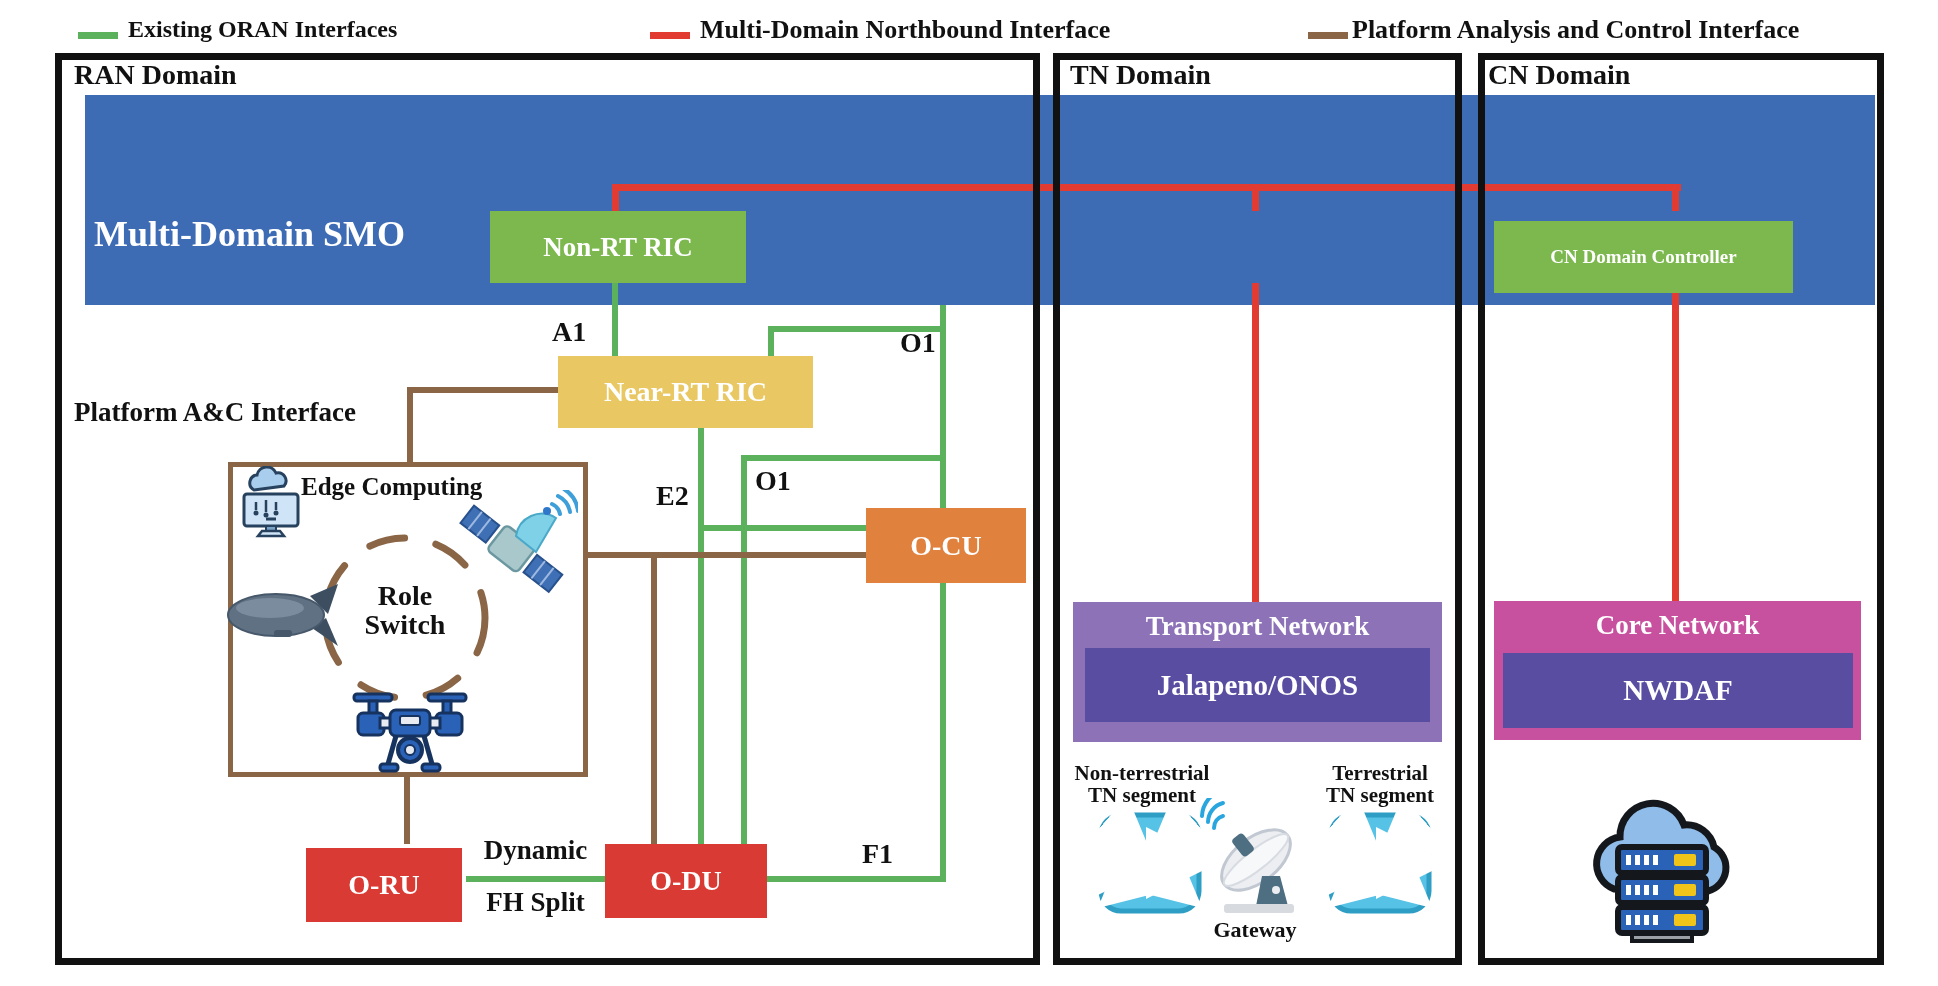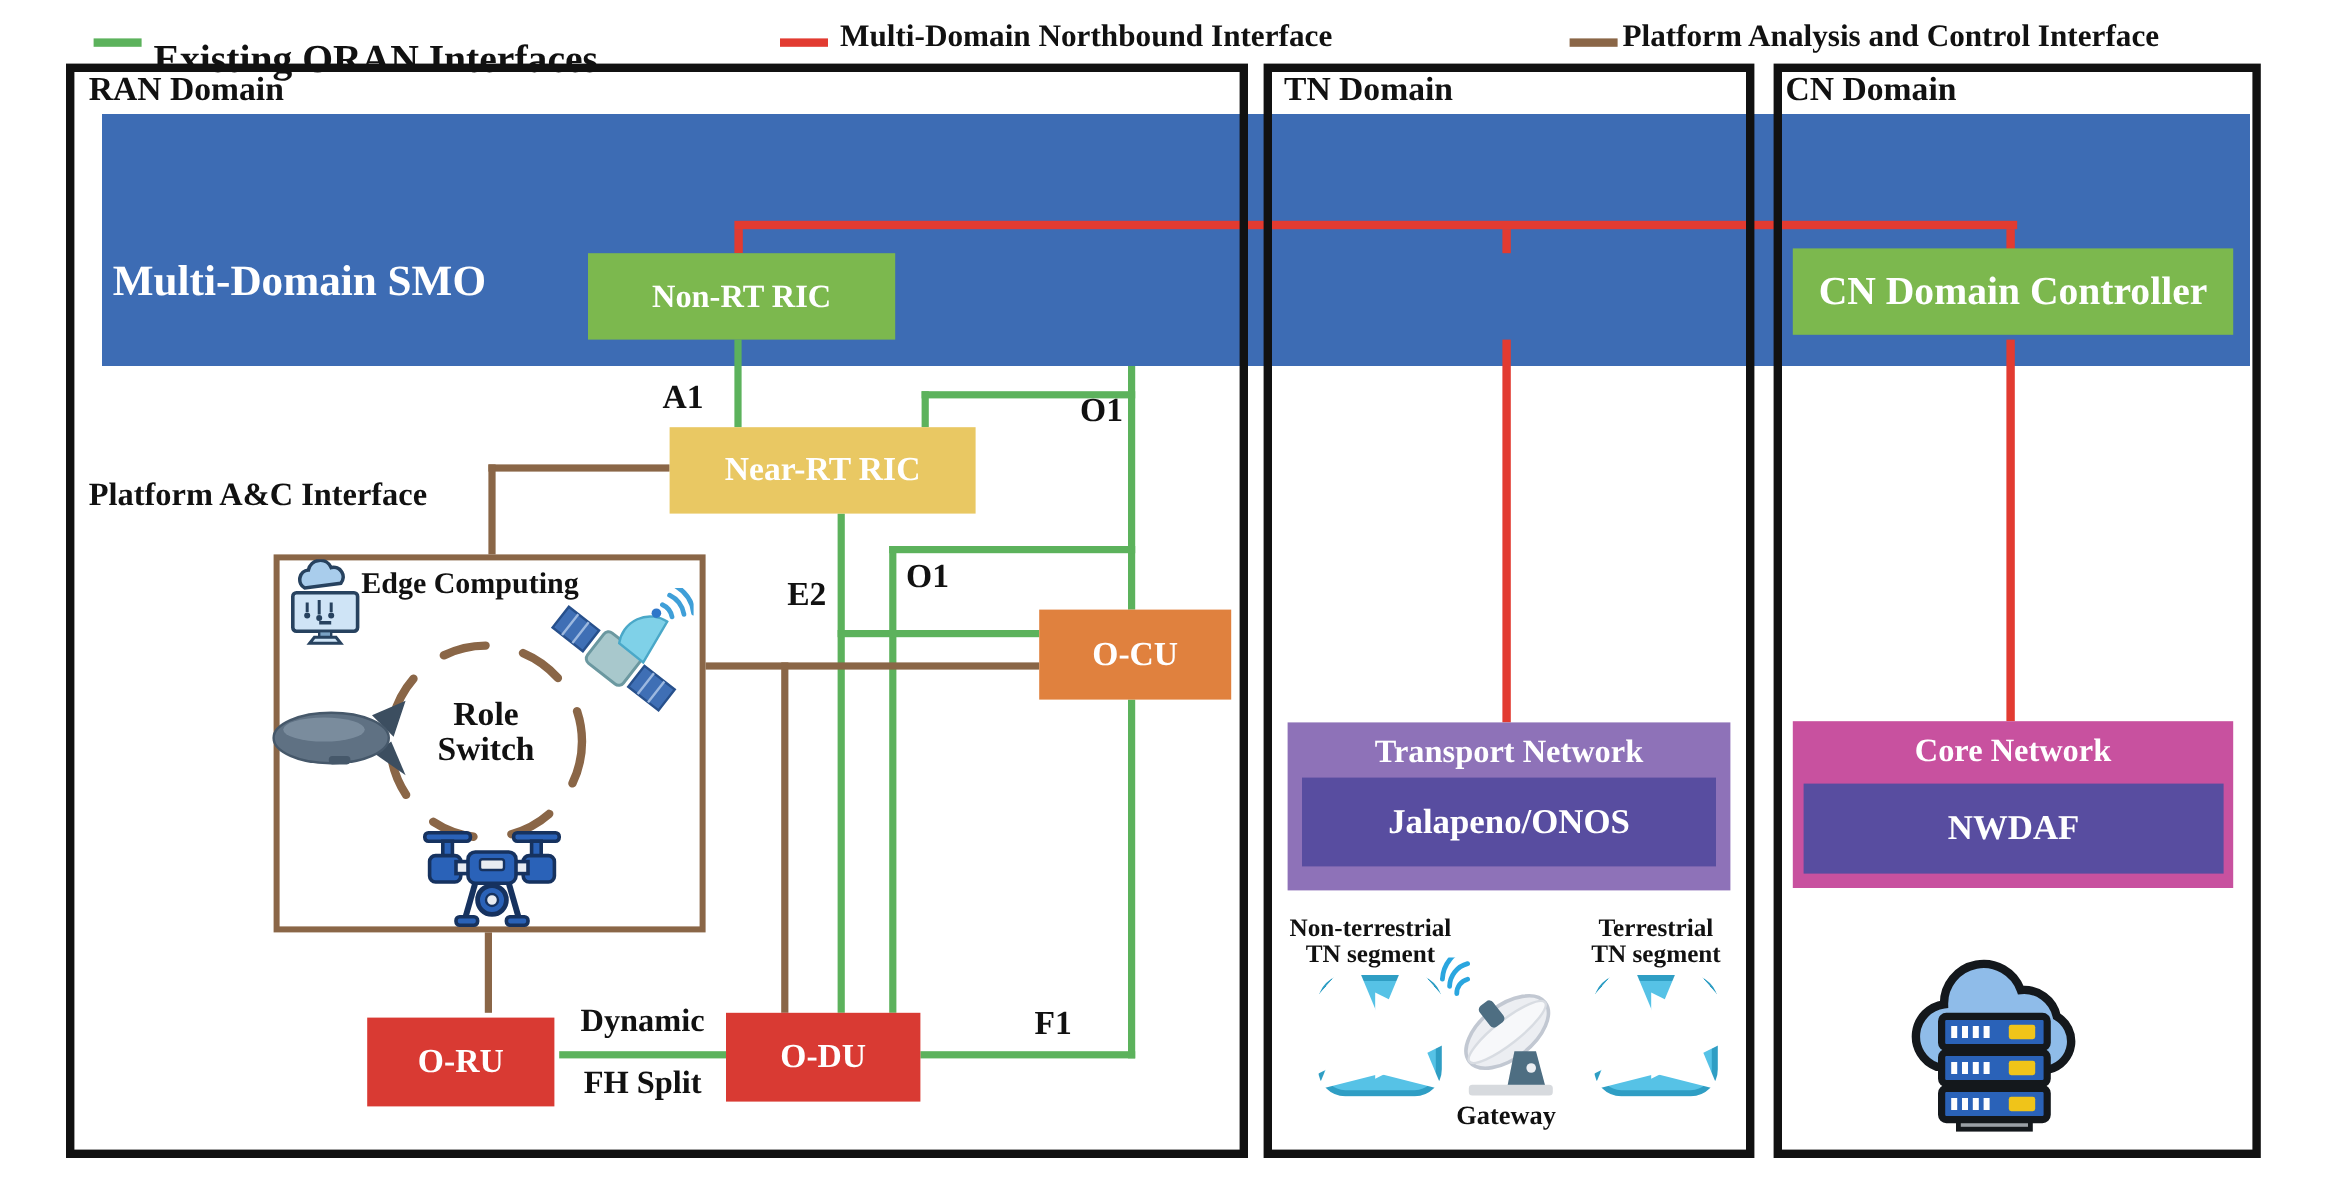--- a/index.html
+++ b/index.html
@@ -26,21 +26,21 @@
   .edgebox{position:absolute;border:5px solid var(--brown_line);box-sizing:border-box;background:transparent;}
   .center2{position:absolute;text-align:center;color:var(--ink);font-weight:bold;line-height:1.05;}
   svg{display:block;}
 </style>
 </head>
 <body>
 
 <div id="stage">
 
   <div class="line lg" style="left:78px;top:32px;width:40px;height:7px;"></div>
-  <div class="lbl" style="left:128px;top:32px;font-size:33px;">Existing ORAN Interfaces</div>
+  <div class="lbl" style="left:128px;top:16px;font-size:24px;">Existing ORAN Interfaces</div>
   <div class="line lr" style="left:650px;top:32px;width:40px;height:7px;"></div>
   <div class="lbl" style="left:700px;top:16px;font-size:26px;">Multi-Domain Northbound Interface</div>
   <div class="line lb" style="left:1308px;top:32px;width:40px;height:7px;"></div>
   <div class="lbl" style="left:1352px;top:16px;font-size:26px;">Platform Analysis and Control Interface</div>
 
   <div class="abs bg-smo" style="left:85px;top:95px;width:1790px;height:210px;"></div>
   <div class="lbl" style="left:94px;top:215px;font-size:36px;color:#ffffff;text-align:right;">Multi-Domain SMO</div>
 
   <div class="line lr" style="left:612px;top:184px;width:1069px;height:7px;"></div>
   <div class="line lr" style="left:612px;top:191px;width:7px;height:20px;"></div>
@@ -63,21 +63,21 @@
 
   <div class="line lb" style="left:407px;top:387px;width:151px;height:6px;"></div>
   <div class="line lb" style="left:407px;top:387px;width:6px;height:75px;"></div>
   <div class="line lb" style="left:588px;top:552px;width:278px;height:6px;"></div>
   <div class="line lb" style="left:651px;top:552px;width:6px;height:292px;"></div>
   <div class="line lb" style="left:404px;top:777px;width:6px;height:67px;"></div>
 
   <div class="box bg-green" style="left:490px;top:211px;width:256px;height:72px;font-size:27px;">
     <span>Non-RT RIC</span>
   </div>
-  <div class="box bg-green" style="left:1494px;top:207px;width:367px;height:72px;font-size:33px;">
+  <div class="box bg-green" style="left:1494px;top:221px;width:299px;height:72px;font-size:19px;">
     <span>CN Domain Controller</span>
   </div>
 
   <div class="box bg-yellow" style="left:558px;top:356px;width:255px;height:72px;font-size:28px;">
     <span>Near-RT RIC</span>
   </div>
   <div class="box bg-orange" style="left:866px;top:508px;width:160px;height:75px;font-size:28px;">
     <span>O-CU</span>
   </div>
   <div class="box bg-red" style="left:306px;top:848px;width:156px;height:74px;font-size:28px;">

